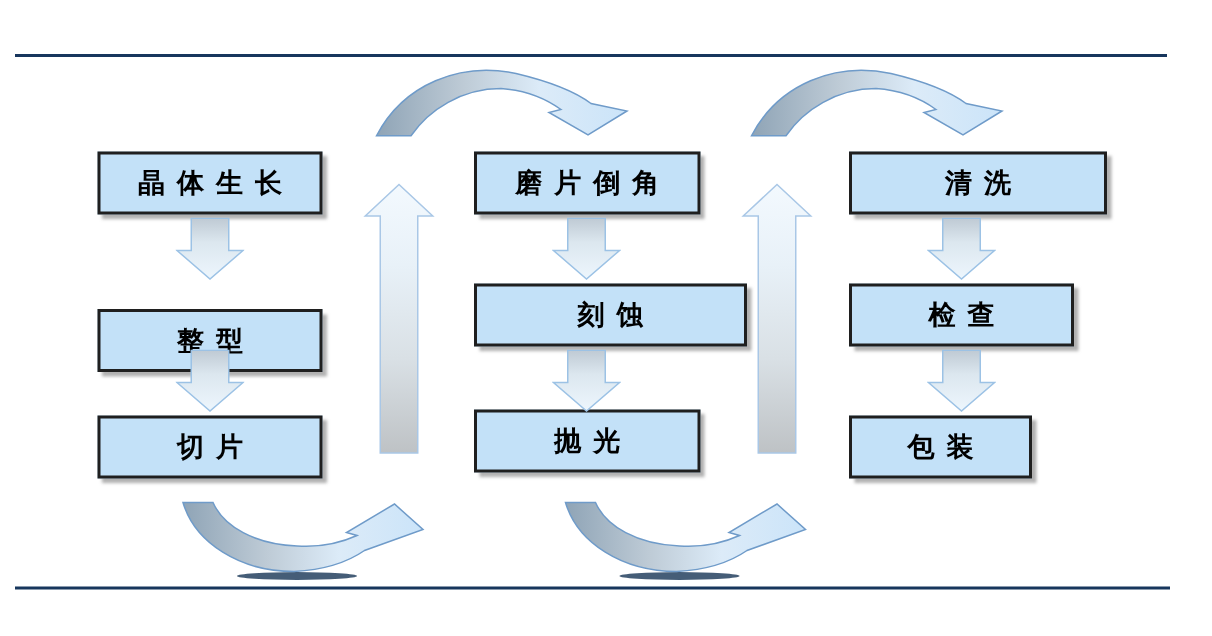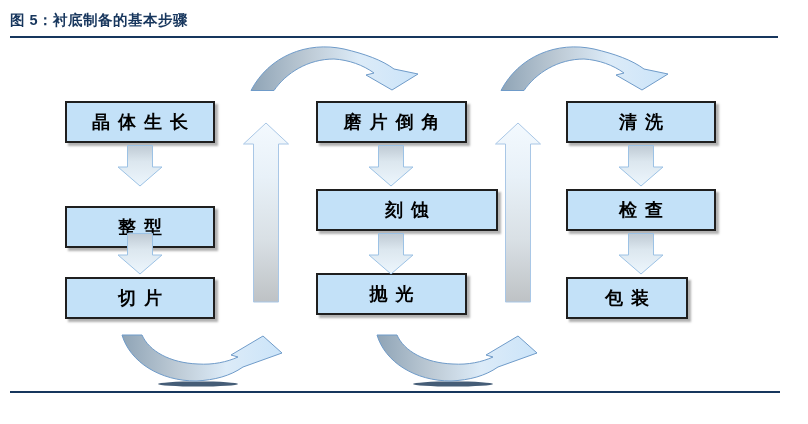--- a/index.html
+++ b/index.html
@@ -53,21 +53,20 @@
       </linearGradient>
       <linearGradient id="gradCurve" x1="0" y1="0" x2="1" y2="0">
         <stop offset="0%" stop-color="#8FA4B6"></stop>
         <stop offset="35%" stop-color="#BECBD6"></stop>
         <stop offset="65%" stop-color="#DCEBF8"></stop>
         <stop offset="100%" stop-color="#CBE4F9"></stop>
       </linearGradient>
     </defs>
   </svg>
 
-  <div class="fig-title">图 5：衬底制备的基本步骤</div>
   <div class="rule rule-top"></div>
 
   <div>
 
     <div class="flow-box" style="left:65px; top:101px; width:150px">
       <span>晶体生长</span>
       </div>
     <div class="flow-box" style="left:65px; top:206px; width:150px">
       <span>整型</span>
       </div>
@@ -78,21 +77,21 @@
     <div class="flow-box" style="left:316px; top:101px; width:151px">
       <span>磨片倒角</span>
       </div>
     <div class="flow-box" style="left:316px; top:189px; width:182px">
       <span>刻蚀</span>
       </div>
     <div class="flow-box" style="left:316px; top:273px; width:151px">
       <span>抛光</span>
       </div>
 
-    <div class="flow-box" style="left:566px; top:101px; width:150px">
+    <div class="flow-box" style="left:566px; top:101px; width:172px">
       <span>清洗</span>
       </div>
     <div class="flow-box" style="left:566px; top:189px; width:150px">
       <span>检查</span>
       </div>
     <div class="flow-box" style="left:566px; top:277px; width:122px">
       <span>包装</span>
       </div>
 
     <svg class="arrow" style="left:117px; top:145px" width="46" height="42" viewBox="0 0 46 42">

